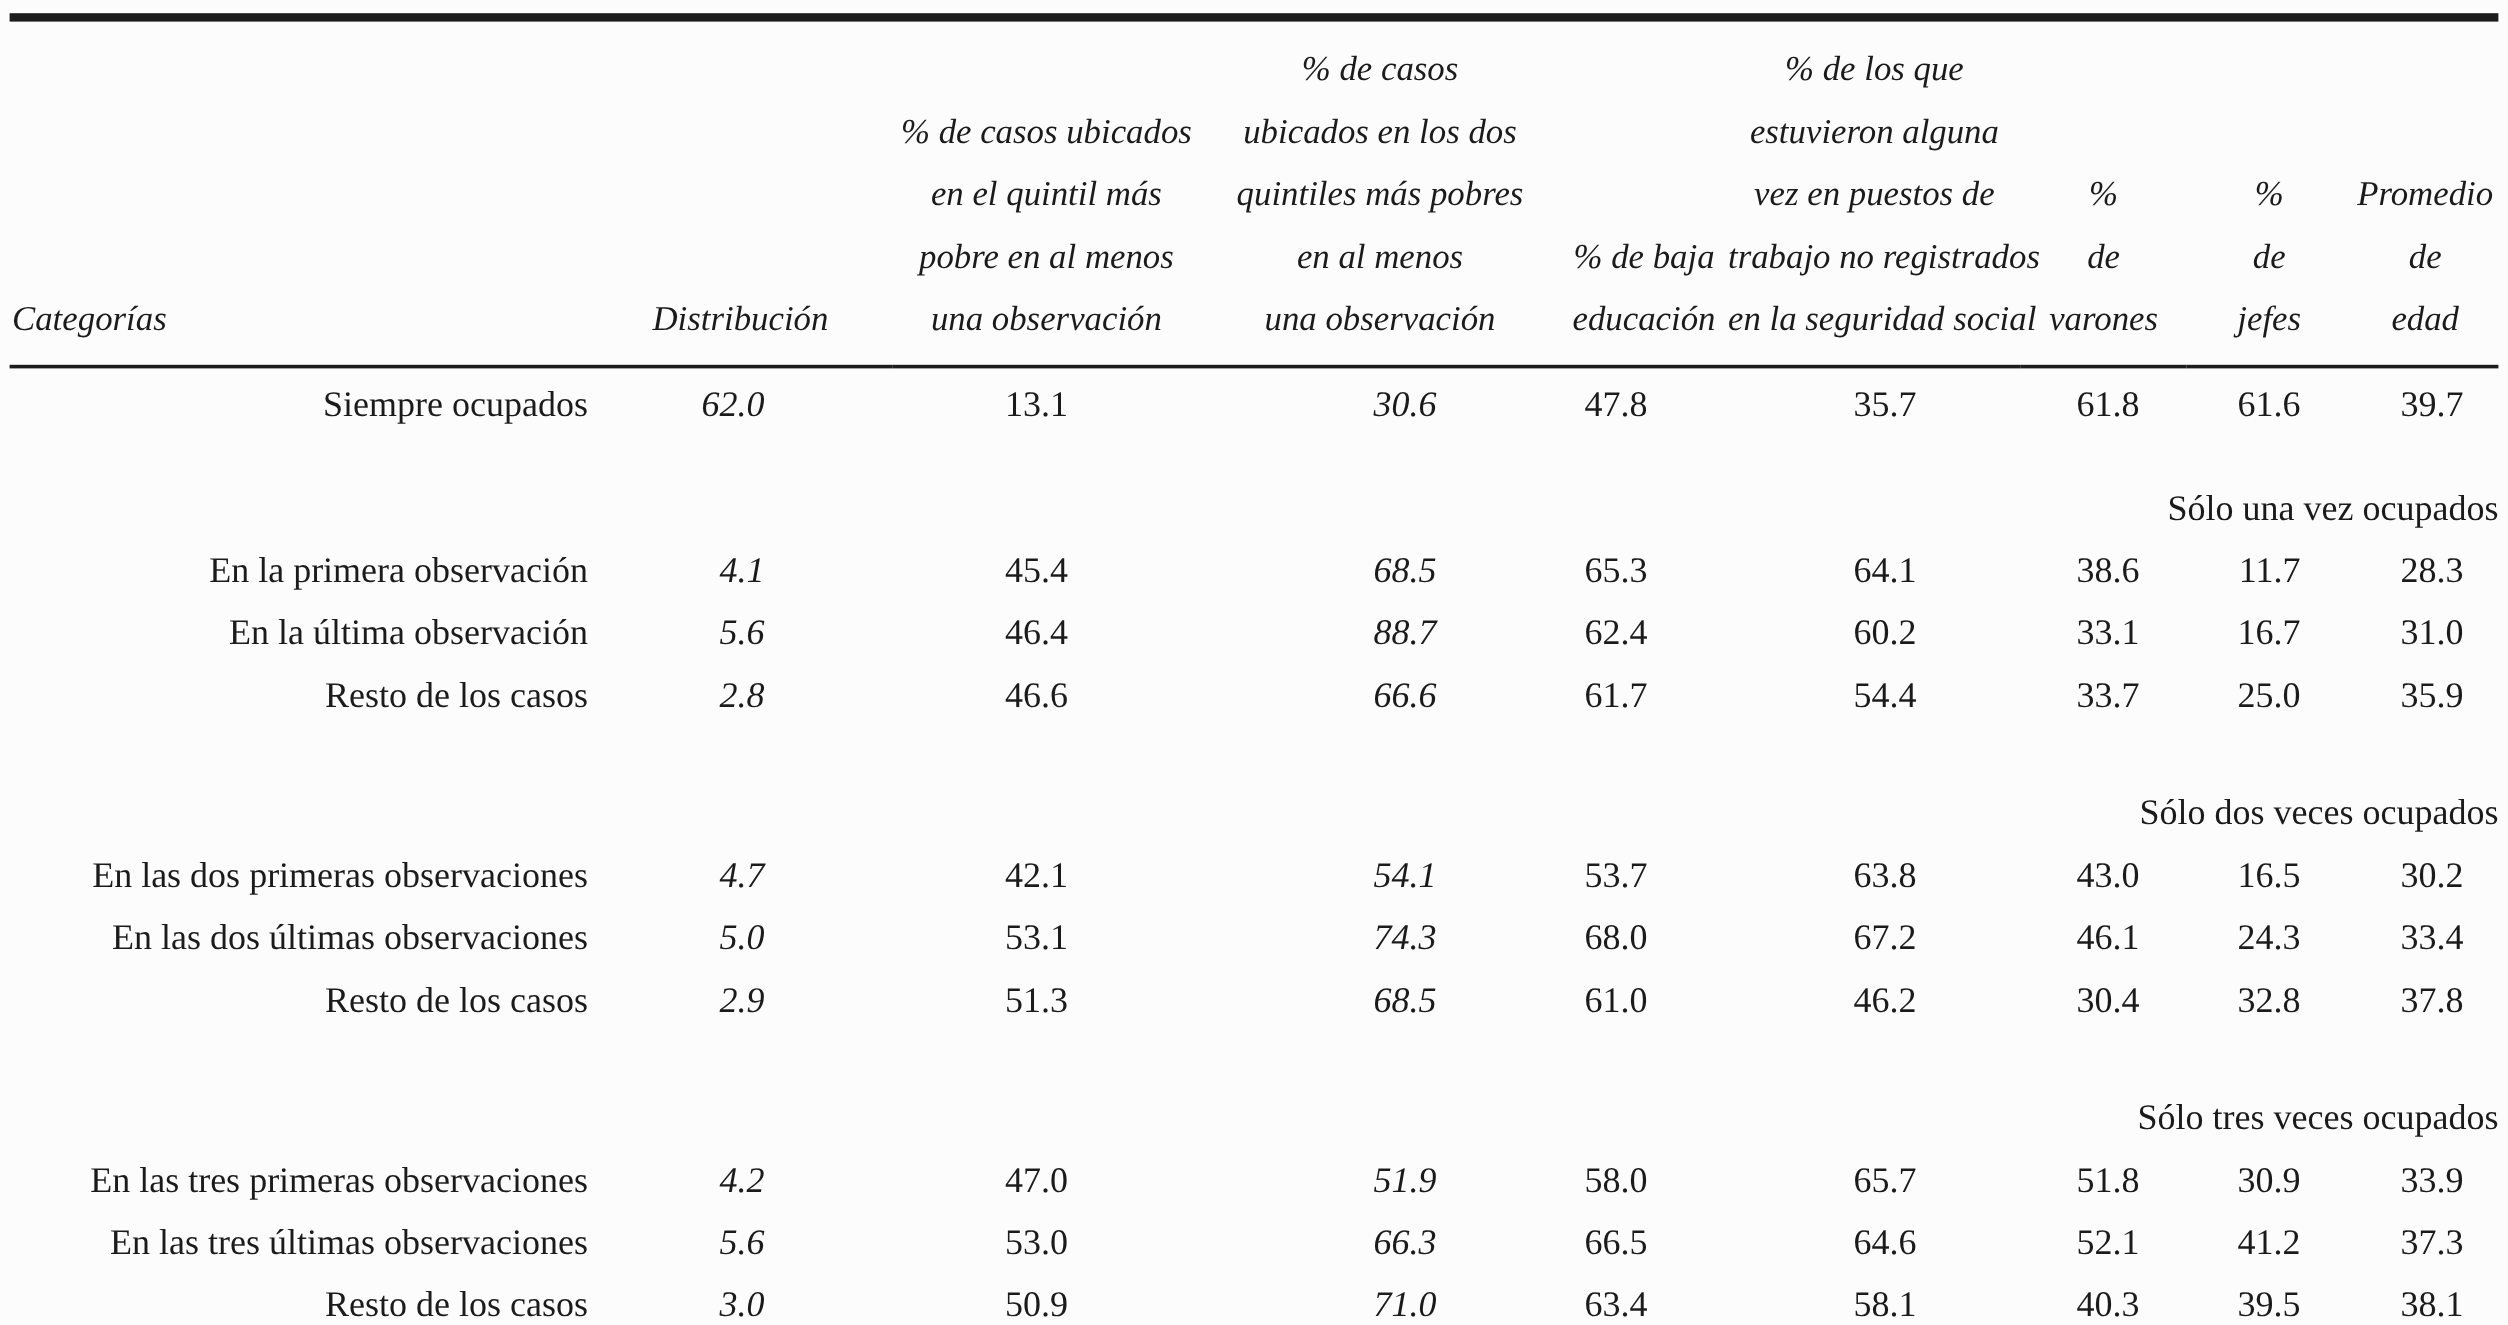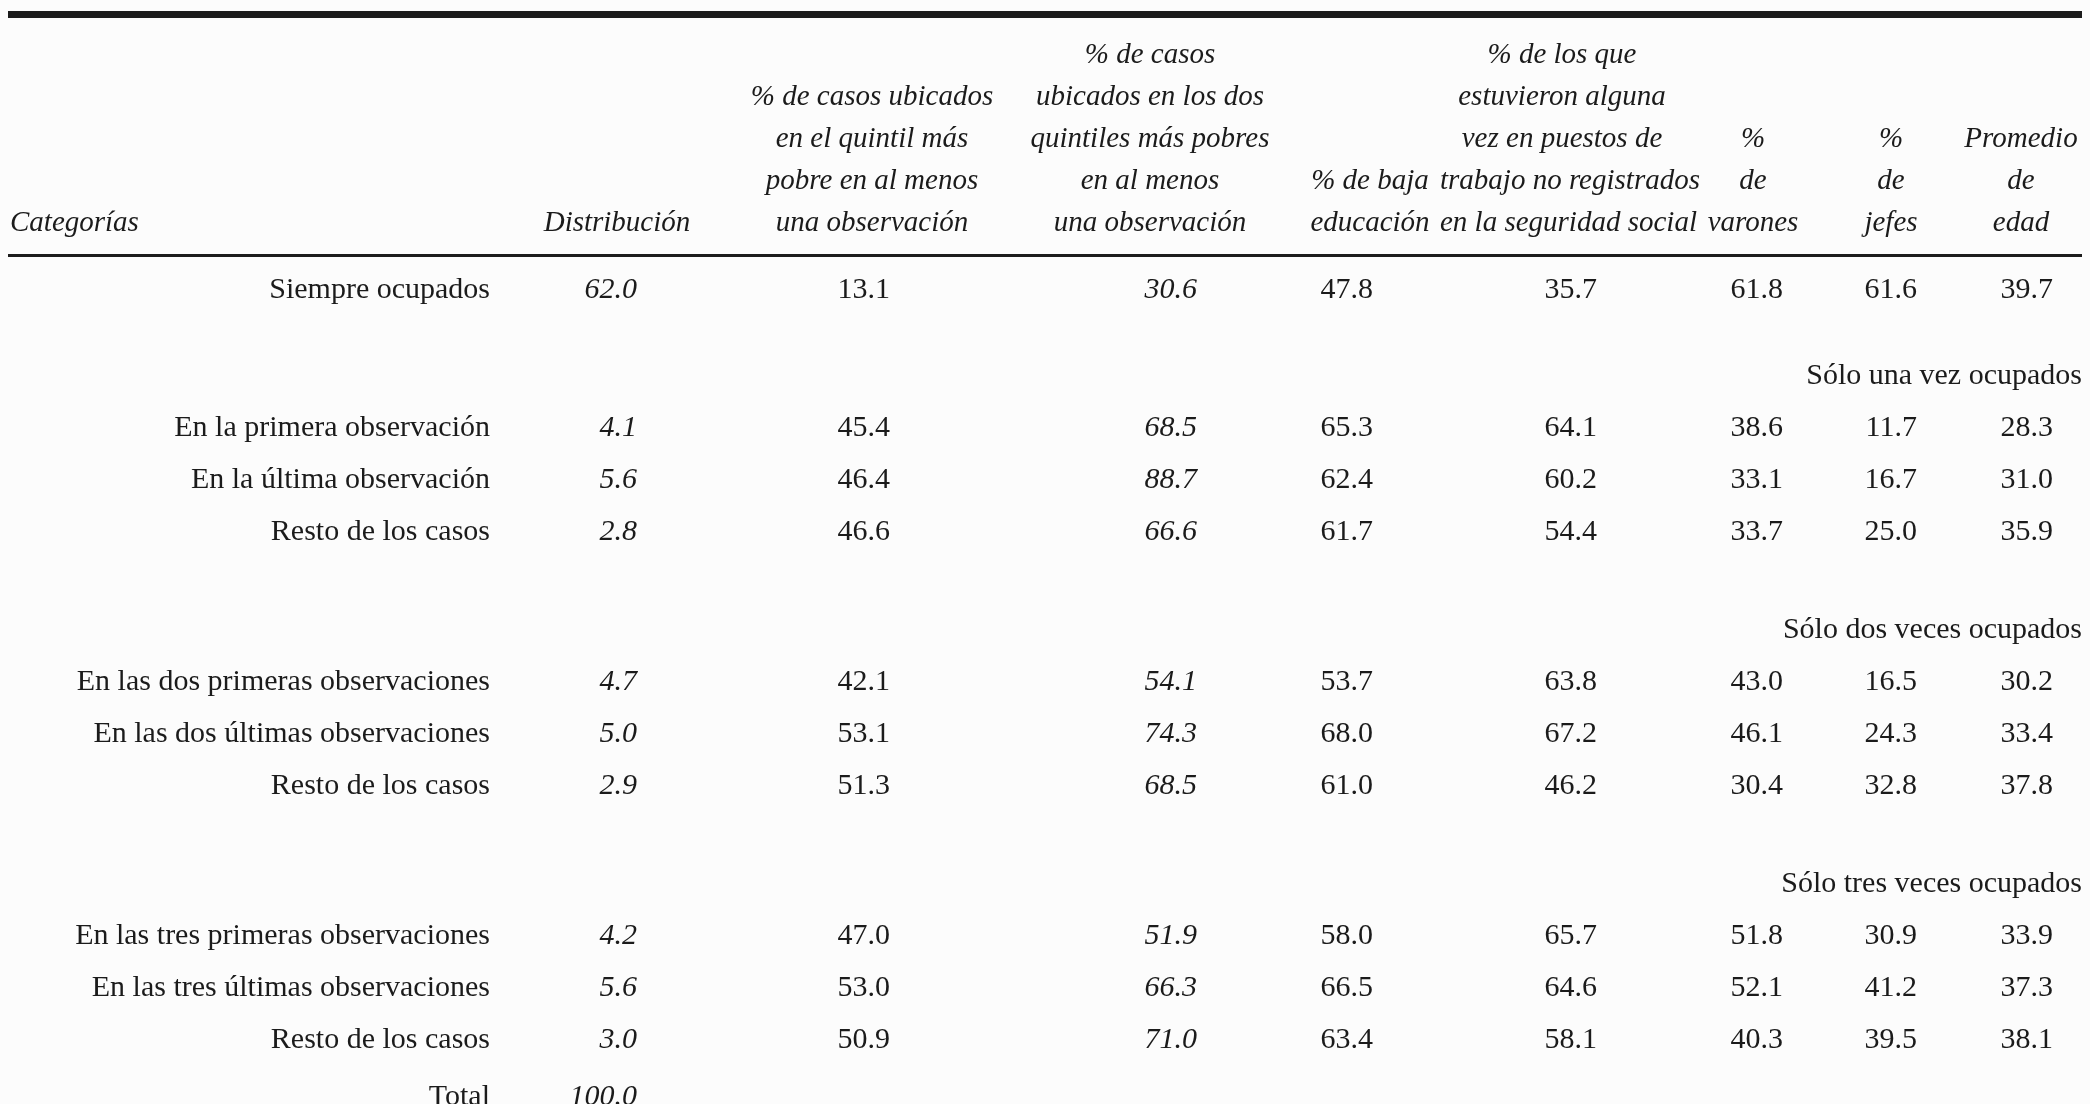--- a/index.html
+++ b/index.html
@@ -28,21 +28,21 @@
     margin: 0 8px;
     border-collapse: collapse;
     table-layout: fixed;
   }
   thead tr { border-bottom: 3px solid #1c1c1c; }
 
   th {
     font-weight: normal;
     font-style: italic;
     font-size: 29px;
-    line-height: 42px;
+    line-height: 52px;
     white-space: pre;
     text-align: center;
     vertical-align: bottom;
     padding: 14px 0 12px 0;
     overflow: visible;
   }
   th.col-label {
     text-align: left;
     padding-left: 2px;
   }

